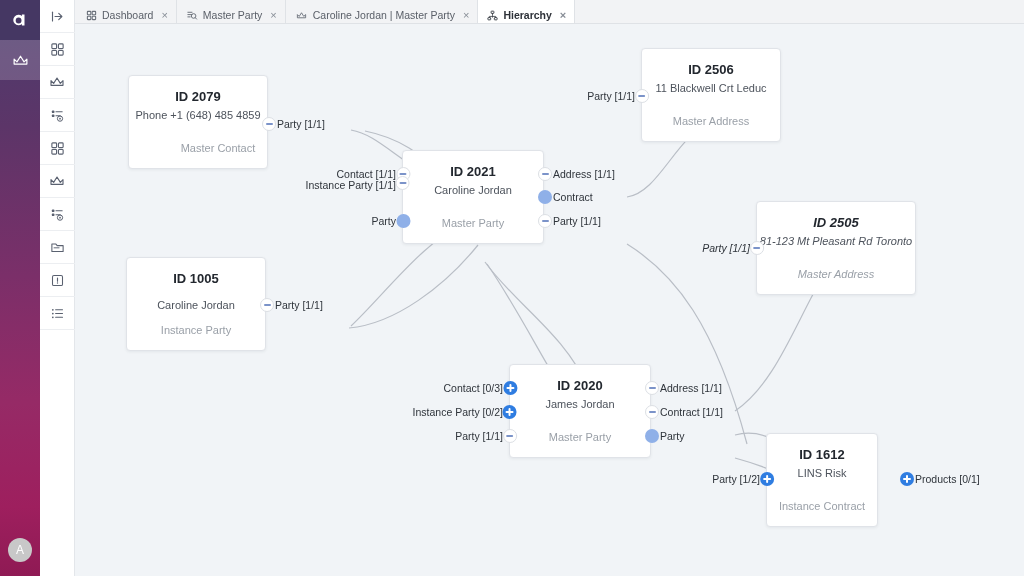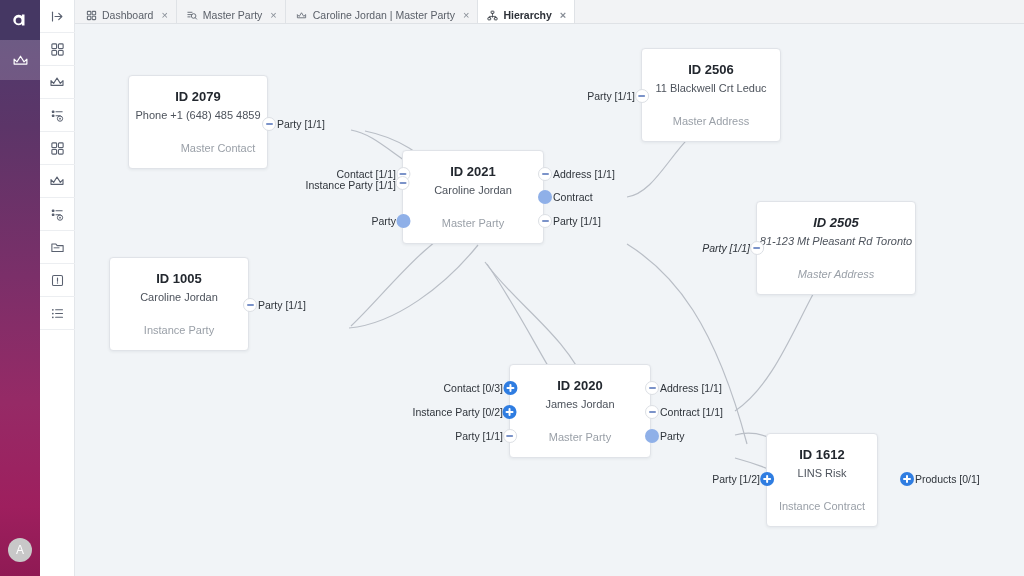--- a/index.html
+++ b/index.html
@@ -303,21 +303,21 @@
 
     <div class="node" style="left: 53px; top: 35px; width: 140px; height: 94px; margin-top: 16px;">
           <div class="n-id">ID 2079</div>
           <div class="n-sub">Phone +1 (648) 485 4859</div>
           <div class="n-type" style="top: 66px; padding-left: 40px;">Master Contact</div>
           <div class="port right" style="top: 48px; left: 133px;">
             <span class="dot minus"></span>
             <span class="plabel">Party [1/1]</span>
           </div>
         </div>
-        <div class="node" style="left: 34px; top: 233px; width: 140px; height: 94px;">
+        <div class="node" style="left: 51px; top: 233px; width: 140px; height: 94px; gap: 8px;">
           <div class="n-id">ID 1005</div>
           <div class="n-sub">Caroline Jordan</div>
           <div class="n-type" style="top: 66px;">Instance Party</div>
           <div class="port right" style="top: 47px; left: 133px;">
             <span class="dot minus"></span>
             <span class="plabel">Party [1/1]</span>
           </div>
         </div>
         <div class="node" style="left: 327px; top: 126px; width: 142px; height: 94px;">
           <div class="n-id">ID 2021</div>

